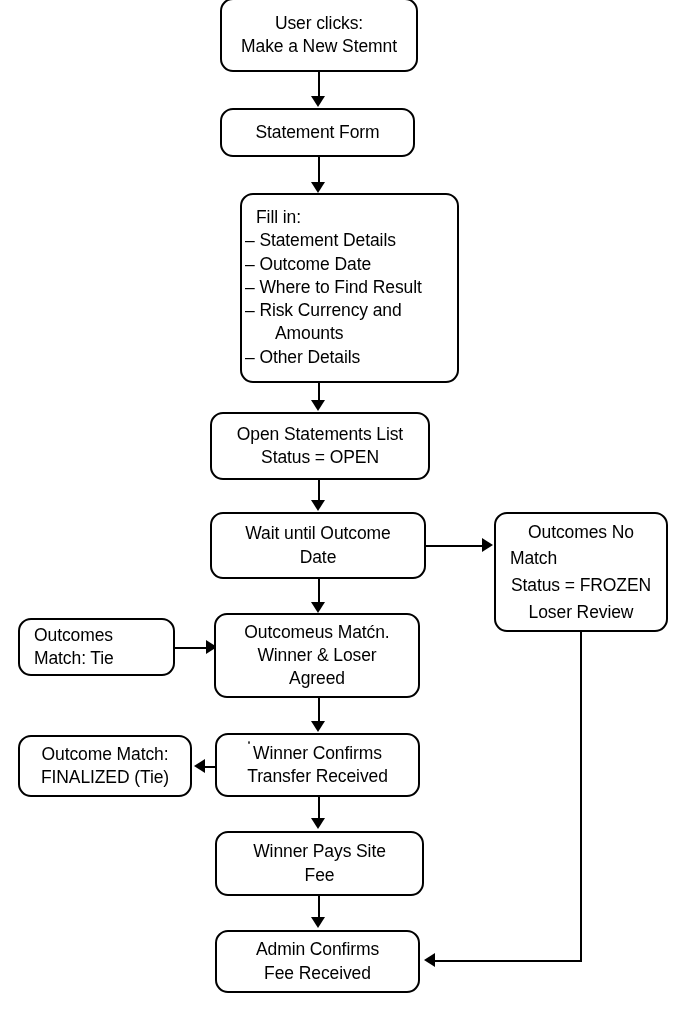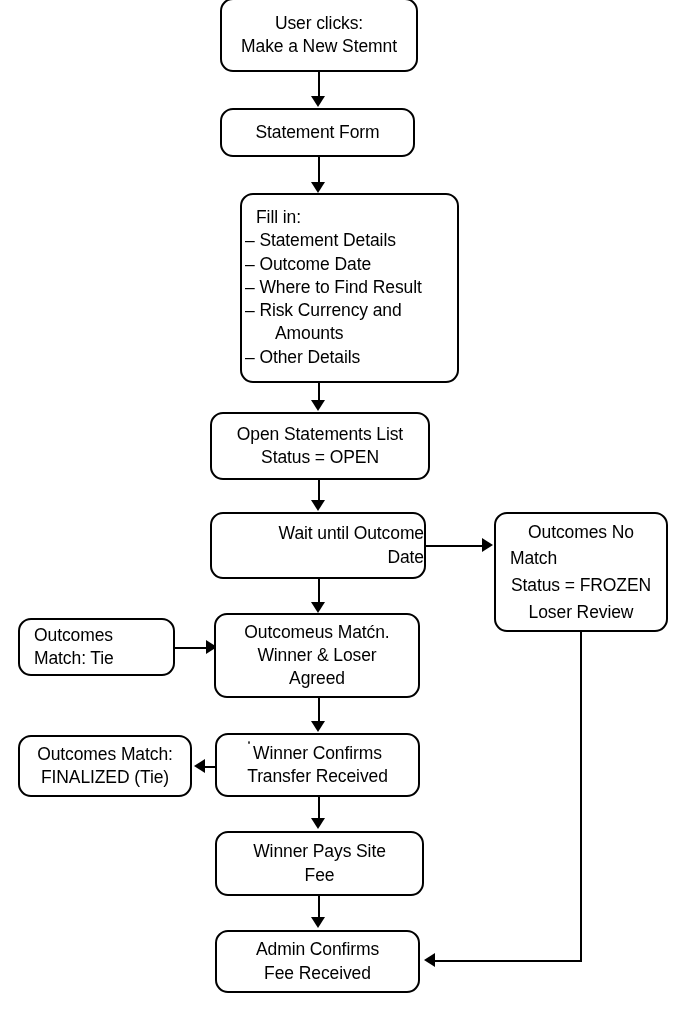--- a/index.html
+++ b/index.html
@@ -108,21 +108,21 @@
   <div class="arrow-down" style="left:311px;top:400px;"></div>
 
   <div class="node" style="left:210px;top:412px;width:220px;height:68px;">
     <span class="ln">Open Statements List</span>
     <span class="ln">Status = OPEN</span>
   </div>
 
   <div class="vline" style="left:318px;top:480px;height:28px;"></div>
   <div class="arrow-down" style="left:311px;top:500px;"></div>
 
-  <div class="node" style="left:210px;top:512px;width:216px;height:67px;align-items:flex-end;">
+  <div class="node" style="left:210px;top:512px;width:216px;height:67px;">
     <span class="ln">Wait until Outcome</span>
     <span class="ln">Date</span>
   </div>
 
   <div class="hline" style="left:426px;top:545px;width:58px;"></div>
   <div class="arrow-right" style="left:482px;top:538px;"></div>
 
   <div class="node wide-gap" style="left:494px;top:512px;width:174px;height:120px;">
     <span class="ln">Outcomes No</span>
     <span class="ln" style="align-self:flex-start;padding-left:14px;">Match</span>
@@ -144,21 +144,21 @@
   <div class="node" style="left:214px;top:613px;width:206px;height:85px;">
     <span class="ln">Outcomeus Matćn.</span>
     <span class="ln">Winner &amp; Loser</span>
     <span class="ln">Agreed</span>
   </div>
 
   <div class="vline" style="left:318px;top:698px;height:26px;"></div>
   <div class="arrow-down" style="left:311px;top:721px;"></div>
 
   <div class="node" style="left:18px;top:735px;width:174px;height:62px;">
-    <span class="ln">Outcomes Match:</span>
+    <span class="ln">Outcome Match:</span>
     <span class="ln">FINALIZED (Tie)</span>
   </div>
 
   <div class="hline" style="left:205px;top:766px;width:15px;"></div>
   <div class="arrow-left" style="left:194px;top:759px;"></div>
 
   <div class="node" style="left:215px;top:733px;width:205px;height:64px;">
     <span class="ln">Winner Confirms</span>
     <span class="ln">Transfer Received</span>
   </div>

